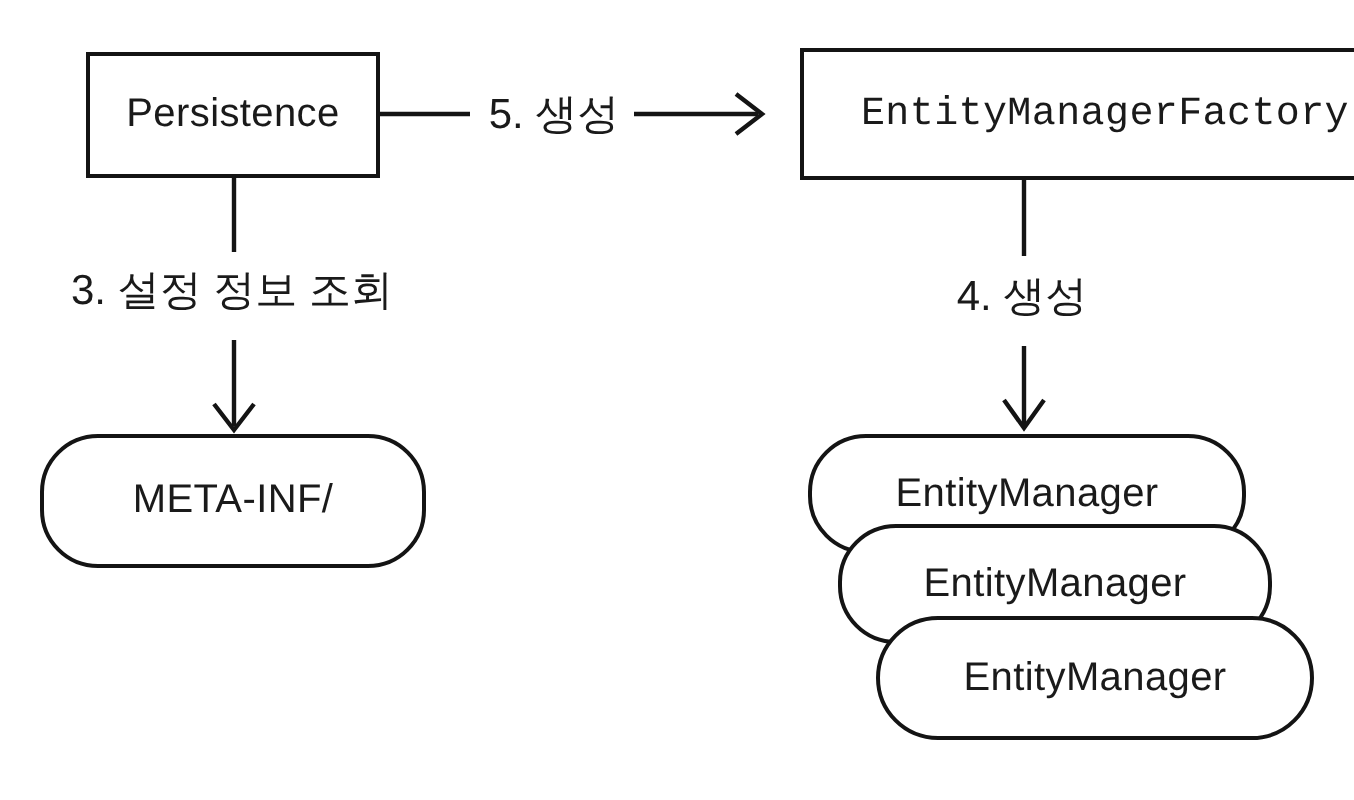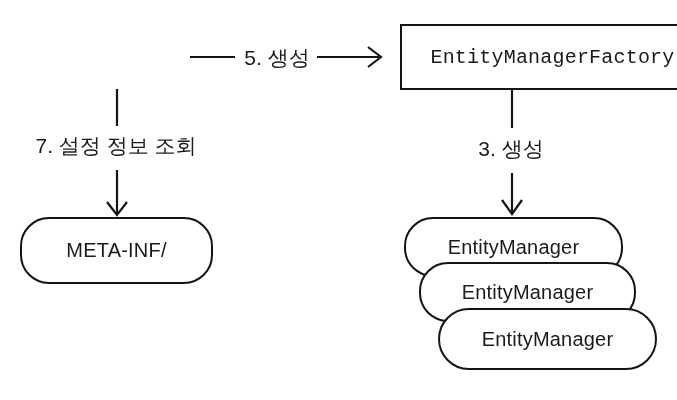--- a/index.html
+++ b/index.html
@@ -65,24 +65,27 @@
 
     <path d="M117,89 V126"></path>
     <path d="M117,170 V213"></path>
     <polyline points="107,202 117,215 127,202"></polyline>
 
     <path d="M512,90 V128"></path>
     <path d="M512,173 V212"></path>
     <polyline points="502,200 512,214 522,200"></polyline>
   </svg>
 
-  <div class="edge-label" style="left:16px; top:133px; width:200px;">7. 설정 정보 조회</div>
+  <div class="edge-label" style="left:16px; top:133px; width:200px;">3. 설정 정보 조회</div>
   <div class="edge-label" style="left:227px; top:45px; width:100px;">5. 생성</div>
-  <div class="edge-label" style="left:461px; top:136px; width:100px;">3. 생성</div>
+  <div class="edge-label" style="left:461px; top:136px; width:100px;">4. 생성</div>
 
+  <div class="node" style="left:43px; top:26px; width:147px; height:63px;">
+    <span>Persistence</span>
+  </div>
 
   <div class="node" style="left:400px; top:24px; width:305px; height:66px;font-family:Liberation Mono, monospace;">
     <span>EntityManagerFactory</span>
   </div>
 
   <div class="node multiline" style="left:20px; top:217px; width:193px; height:67px;border-radius:29px;">
     <span>META-INF/</span>
   </div>
 
   <div class="node pill" style="left:404px; top:217px; width:219px; height:60px; z-index:1;">

